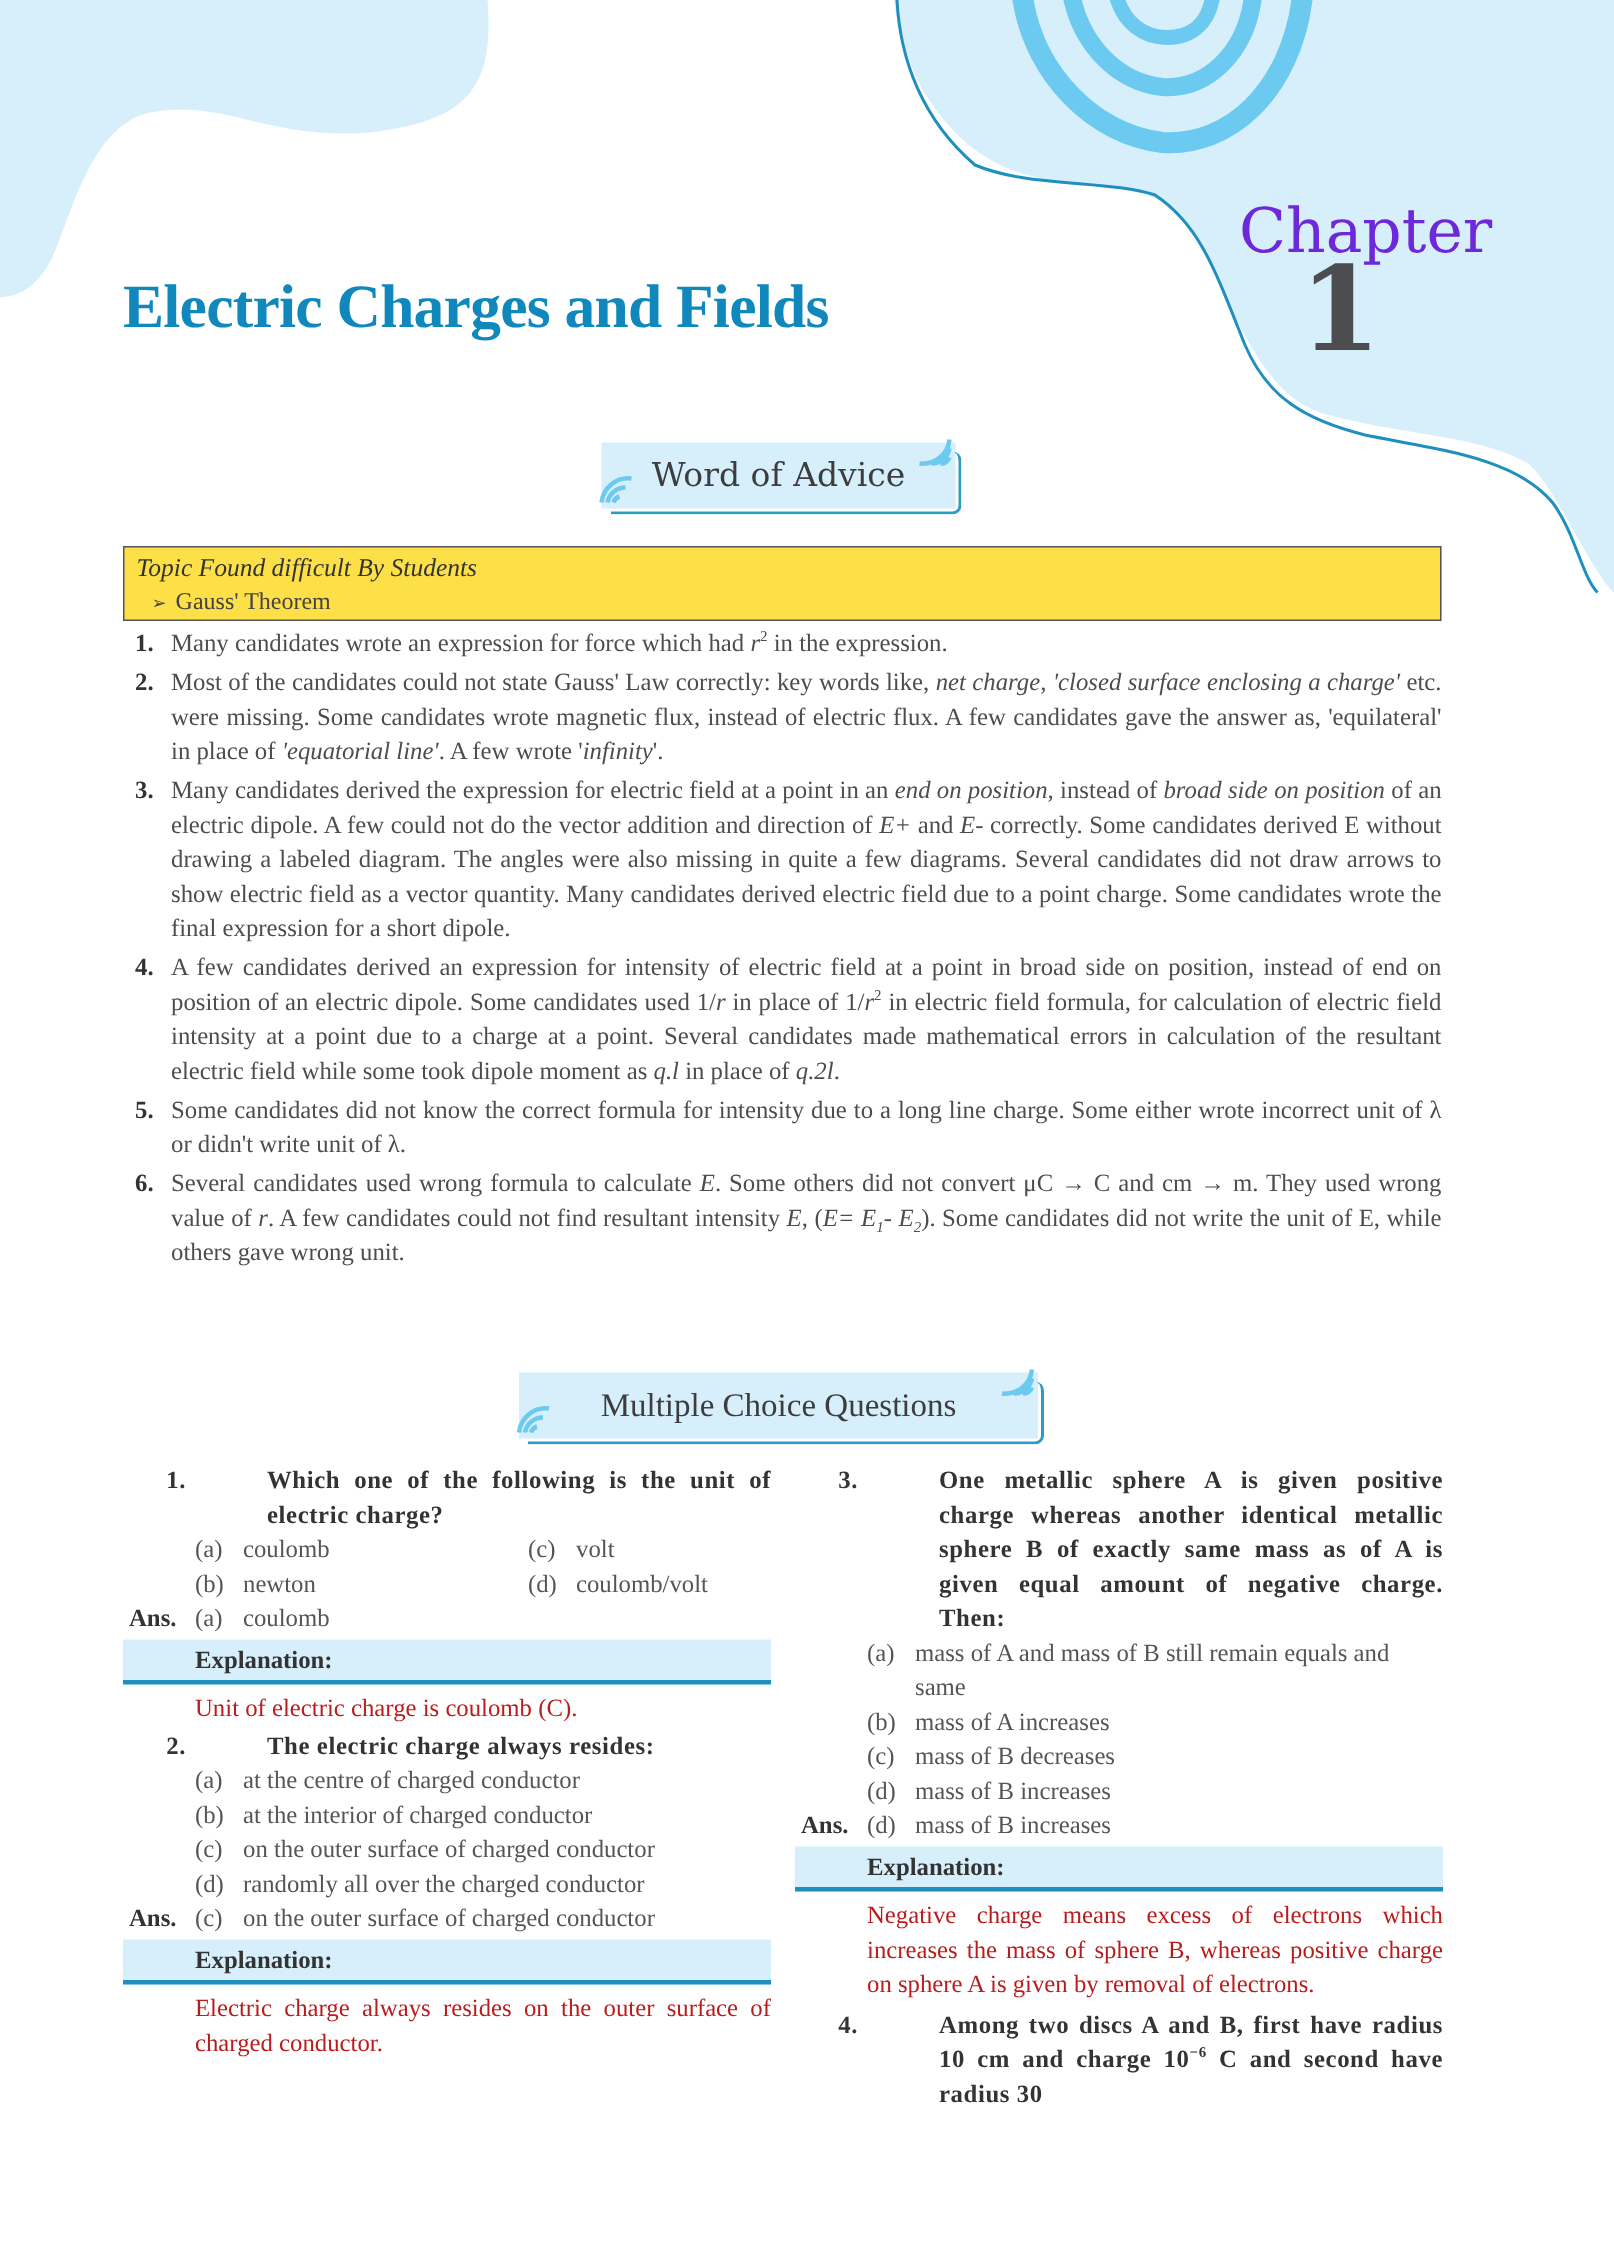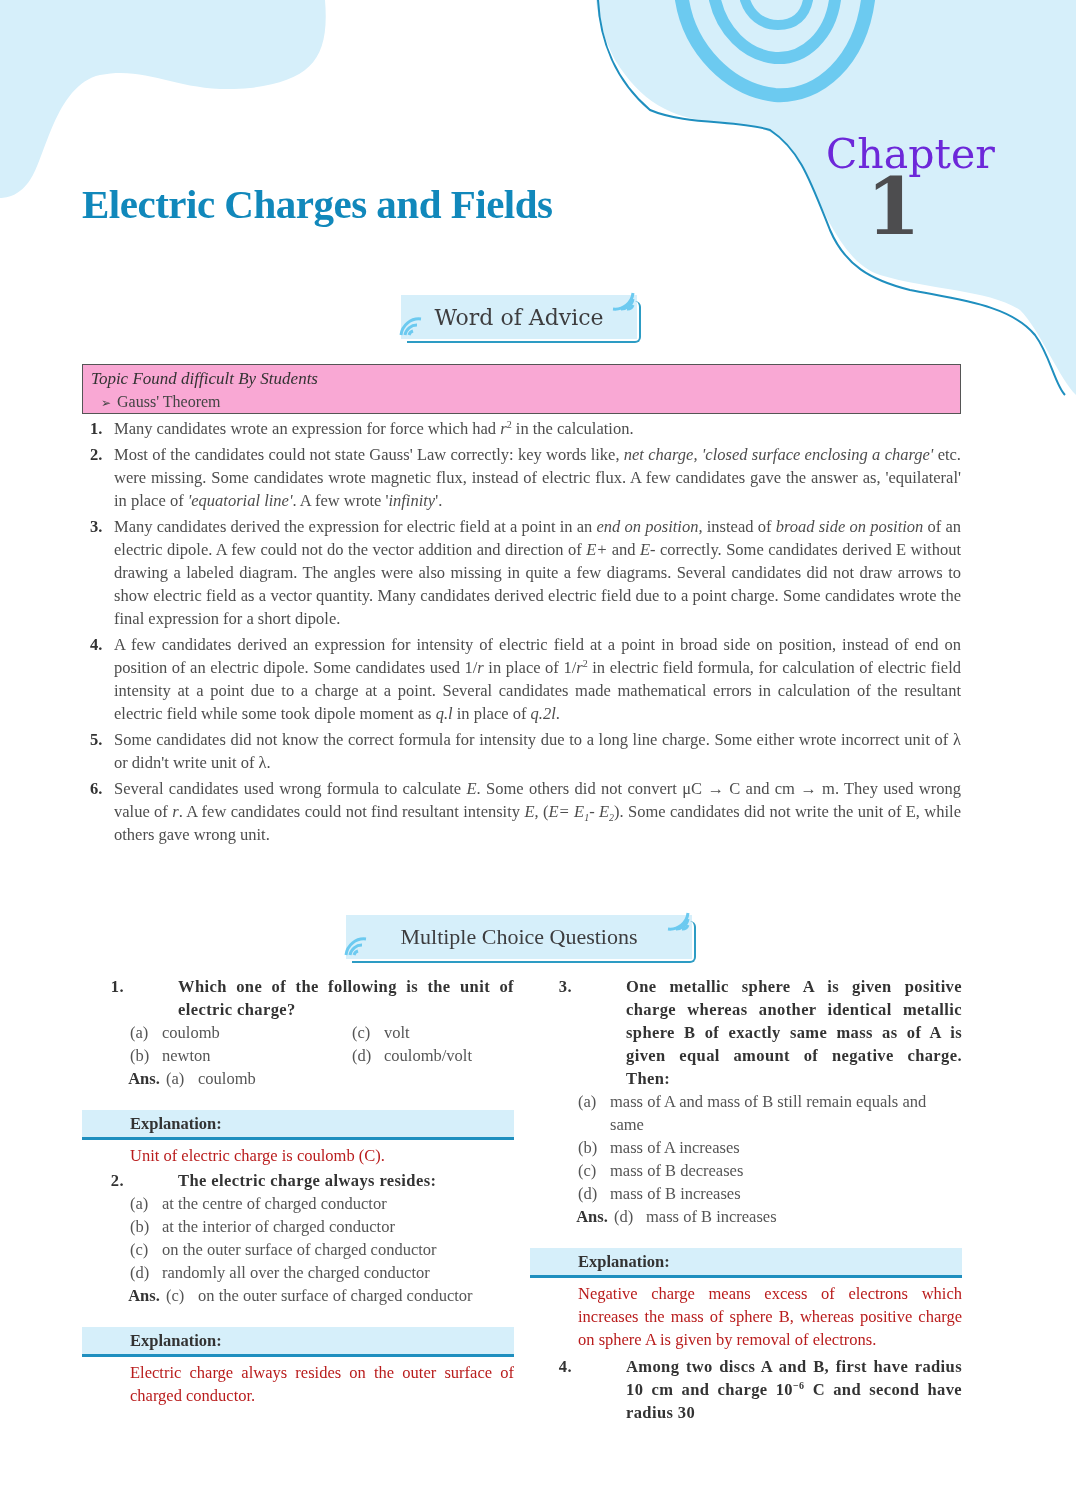--- a/index.html
+++ b/index.html
@@ -30,21 +30,21 @@
   }
   .section-banner .frame {
     position: absolute; left: 6px; top: 6px; right: -4px; bottom: -4px;
     border: 2px solid #2d9cc4; border-top: none; border-left: none; border-radius: 0 6px 6px 0;
   }
   .section-banner .wave { position: absolute; }
   .section-banner .txt { position: relative; z-index: 1; }
 
   .topic-box {
     position: absolute; left: 82px; top: 364px; width: 879px; height: 50px;
-    background: #f9a8d4; border: 1.5px solid #555; z-index: 2;
+    background: #fde047; border: 1.5px solid #555; z-index: 2;
     padding: 2px 8px;
   }
   .topic-title { font-style: italic; font-size: 17px; color: #333; line-height: 24px; }
   .topic-item { font-size: 16px; color: #444; line-height: 22px; padding-left: 10px; }
   .topic-item .arrow { font-size: 12px; margin-right: 6px; }
 
   .advice-list { position: absolute; left: 90px; top: 417px; width: 871px; z-index: 2; }
   .advice-item { display: flex; font-size: 16.5px; line-height: 23px; color: #4d4d4d; margin-bottom: 3px; text-align: justify; }
   .advice-item .num { width: 24px; flex: none; font-weight: bold; color: #333; }
   .advice-item .body { flex: 1; }
@@ -56,25 +56,25 @@
 
   .q { display: flex; font-weight: bold; font-size: 16.5px; line-height: 23px; color: #333; letter-spacing: 0.4px; }
   .q .qn { width: 48px; flex: none; text-align: right; padding-right: 6px; }
   .q .qt { flex: 1; text-align: justify; margin-left: 48px; }
   .opts { padding-left: 48px; font-size: 16.5px; line-height: 23px; color: #555; }
   .opt { display: flex; }
   .opt .ol { width: 32px; flex: none; }
   .opt .ot { flex: 1; }
   .opts-grid { display: grid; grid-template-columns: 222px 1fr; padding-left: 48px; font-size: 16.5px; line-height: 23px; color: #555; }
   .ans { display: flex; font-size: 16.5px; line-height: 23px; color: #555; }
-  .ans .al { width: 48px; flex: none; font-weight: bold; color: #333; text-align: center; padding-left: 4px; margin-left: 36px; }
+  .ans .al { width: 48px; flex: none; font-weight: bold; color: #333; text-align: left; padding-left: 4px; }
   .ans .ol { width: 32px; flex: none; }
 
   .expl-bar {
-    margin-top: 20px; height: 30px; background: #d6effa; border-bottom: 3px solid #1f8fbf;
+    margin-top: 3px; height: 30px; background: #d6effa; border-bottom: 3px solid #1f8fbf;
     font-weight: bold; color: #333; font-size: 16.5px; line-height: 28px; padding-left: 48px;
   }
   .expl-text { padding-left: 48px; font-size: 16.5px; line-height: 23px; color: #b91c1c; text-align: justify; margin-top: 4px; margin-bottom: 2px; }
   sup { font-size: 10px; vertical-align: super; line-height: 0; }
   sub { font-size: 10px; vertical-align: sub; line-height: 0; }
 </style>
 </head>
 <body>
 
 <svg class="bg-deco" viewBox="0 0 1076 480" xmlns="http://www.w3.org/2000/svg">
@@ -114,21 +114,21 @@
 <div class="topic-box">
   <div class="topic-title">Topic Found difficult By Students</div>
   <div class="topic-item">
     <span class="arrow">➢</span><span>Gauss' Theorem</span>
   </div>
 </div>
 
 <div class="advice-list" id="advice-list">
     <div class="advice-item">
       <span class="num">1.</span>
-      <span class="body"><span>Many candidates wrote an expression for force which had </span><i>r</i><sup>2</sup><span> in the calculation.</span></span>
+      <span class="body"><span>Many candidates wrote an expression for force which had </span><i>r</i><sup>2</sup><span> in the expression.</span></span>
     </div>
     <div class="advice-item">
       <span class="num">2.</span>
       <span class="body"><span>Most of the candidates could not state Gauss' Law correctly: key words like, </span><i>net charge, 'closed surface enclosing a charge'</i><span> etc. were missing. Some candidates wrote magnetic flux, instead of electric flux. A few candidates gave the answer as, 'equilateral' in place of </span><i>'equatorial line'</i><span>. A few wrote '</span><i>infinity</i><span>'.</span></span>
     </div>
     <div class="advice-item">
       <span class="num">3.</span>
       <span class="body"><span>Many candidates derived the expression for electric field at a point in an </span><i>end on position,</i><span> instead of </span><i>broad side on position</i><span> of an electric dipole. A few could not do the vector addition and direction of </span><i>E+</i><span> and </span><i>E-</i><span> correctly. Some candidates derived E without drawing a labeled diagram. The angles were also missing in quite a few diagrams. Several candidates did not draw arrows to show electric field as a vector quantity. Many candidates derived electric field due to a point charge. Some candidates wrote the final expression for a short dipole.</span></span>
     </div>
     <div class="advice-item">

